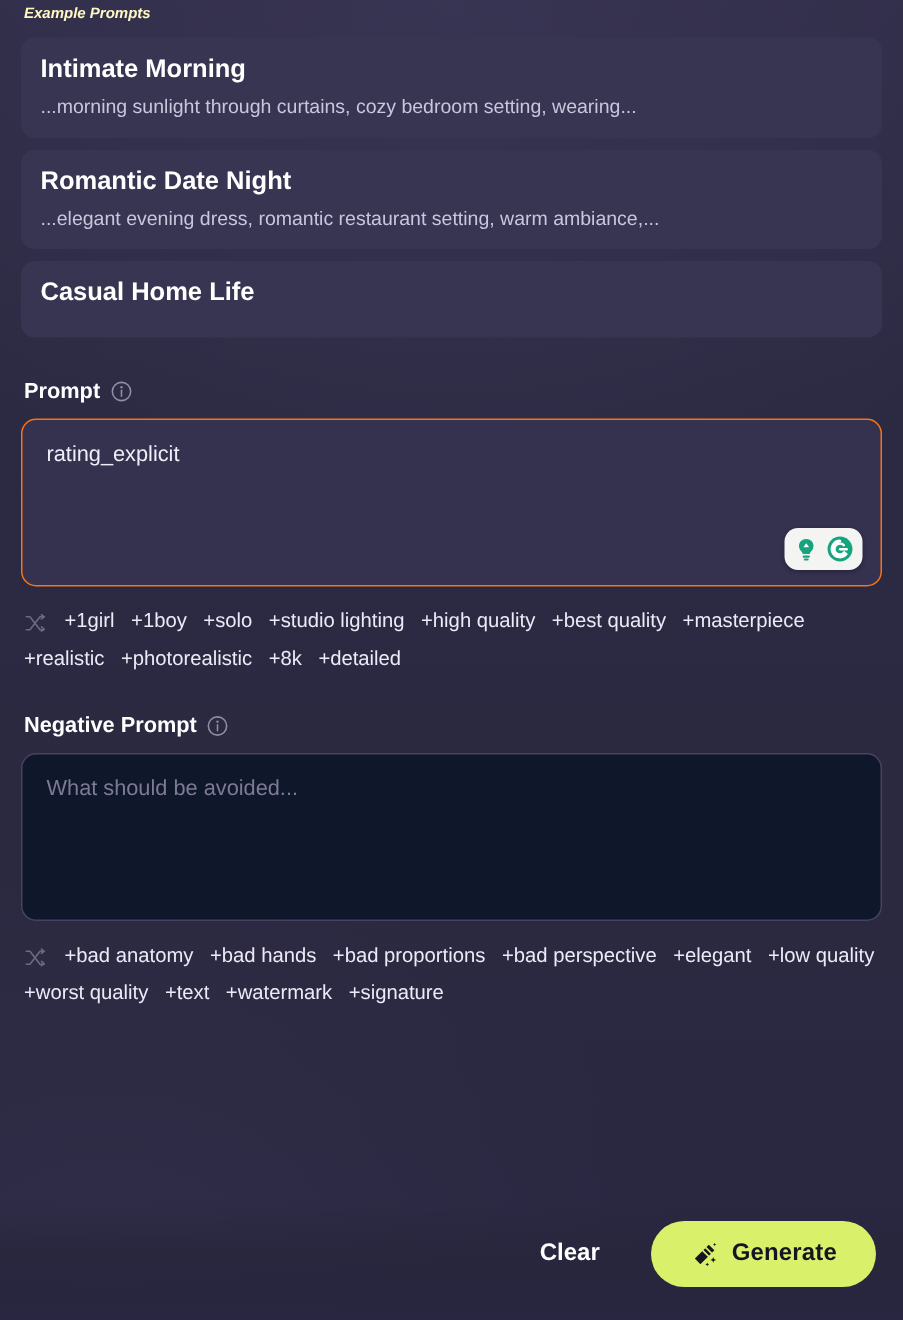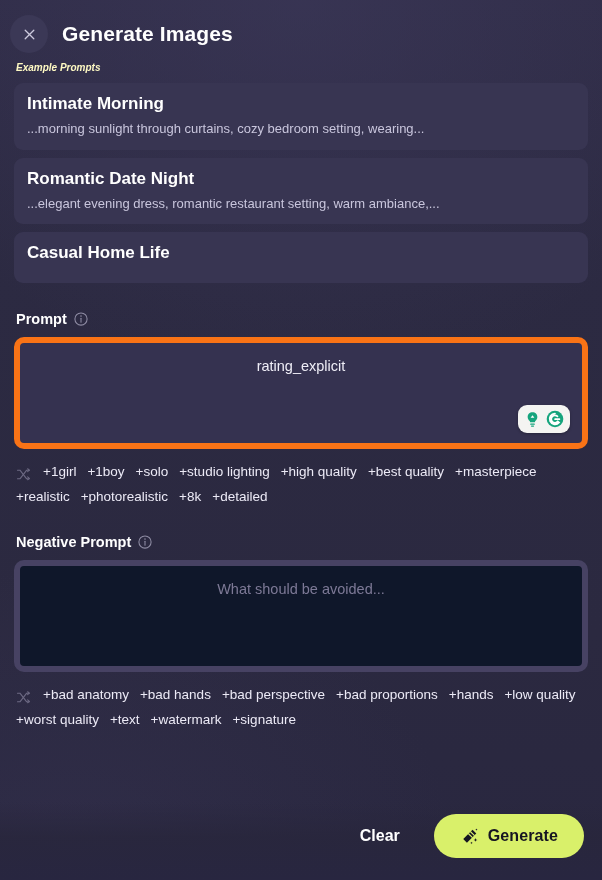--- a/index.html
+++ b/index.html
@@ -125,27 +125,26 @@
     height: 14px;
     display: block;
     opacity: .72;
     cursor: pointer;
   }
 
   
   .textbox {
     position: relative;
     background: #353250;
-    border: 6px solid #f97316;
+    border: 1px solid #f97316;
     border-radius: 10px;
     height: 112px;
     box-sizing: border-box;
     padding: 14px 16px;
     cursor: text;
-    text-align: center;
   }
   .textbox.negative {
     background: #0f172a;
     border-color: #474263;
   }
   .textbox-value {
     font-size: 14.5px;
     color: #efeef7;
     line-height: 1.25;
   }
@@ -240,30 +239,20 @@
   }
   .wand-icon { width: 19px; height: 19px; display: block; }
 </style>
 </head>
 <body>
 
 <div class="bg-wash"></div>
 
 <div class="screen">
 
-  <div class="header">
-    <div class="close-btn">
-      <span>
-        <svg width="15" height="15" viewBox="0 0 15 15" fill="none">
-          <path d="M3.2 3.2 L11.8 11.8 M11.8 3.2 L3.2 11.8" stroke="#cdcade" stroke-width="1.3" stroke-linecap="round"></path>
-        </svg>
-      </span>
-    </div>
-    <div class="page-title">Generate Images</div>
-  </div>
 
   <div class="body">
 
     <div class="section-label">Example Prompts</div>
 
     <div class="examples">
       <div class="example-card">
         <div class="example-title">Intimate Morning</div>
         <div class="example-snippet">...morning sunlight through curtains, cozy bedroom setting, wearing...</div>
       </div>
@@ -349,23 +338,23 @@
       <span class="shuffle-icon">
         <svg width="15" height="15" viewBox="0 0 16 16" fill="none">
           <path d="M1.6 3.4h2.6l7.2 9.2h2.8" stroke="#a19db8" stroke-width="1.15" stroke-linecap="round" stroke-linejoin="round"></path>
           <path d="M1.6 12.6h2.6l7.2-9.2h2.8" stroke="#a19db8" stroke-width="1.15" stroke-linecap="round" stroke-linejoin="round"></path>
           <path d="M12.4 1.9l1.9 1.5-1.9 1.5" stroke="#a19db8" stroke-width="1.15" stroke-linecap="round" stroke-linejoin="round"></path>
           <path d="M12.4 10.6l1.9 1.5-1.9 1.5" stroke="#a19db8" stroke-width="1.15" stroke-linecap="round" stroke-linejoin="round"></path>
         </svg>
       </span>
       <span class="tag">+bad anatomy</span>
       <span class="tag">+bad hands</span>
+      <span class="tag">+bad proportions</span>
       <span class="tag">+bad perspective</span>
-      <span class="tag">+bad proportions</span>
-      <span class="tag">+hands</span>
+      <span class="tag">+elegant</span>
       <span class="tag">+low quality</span>
       <span class="tag">+worst quality</span>
       <span class="tag">+text</span>
       <span class="tag">+watermark</span>
       <span class="tag">+signature</span>
     </div>
 
   </div>
 
   <div class="footer">

